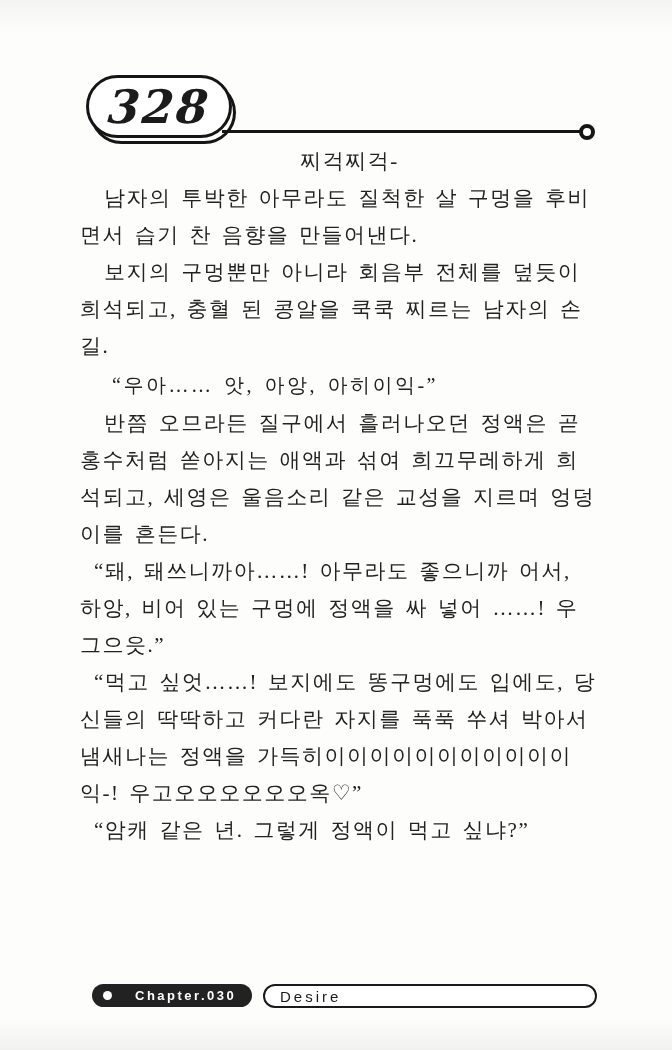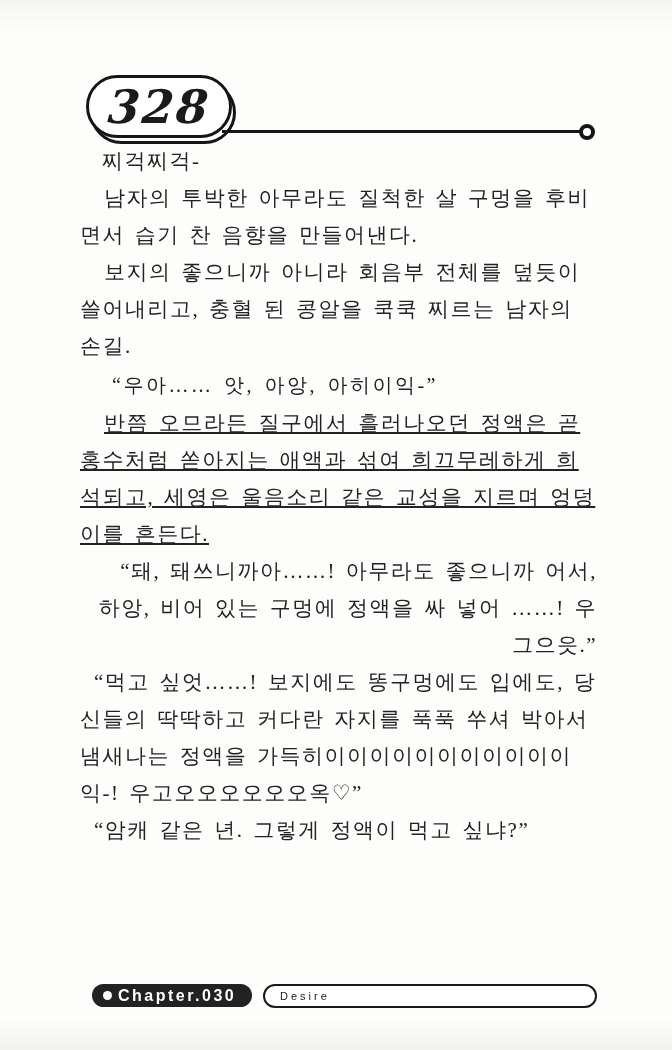--- a/index.html
+++ b/index.html
@@ -52,78 +52,78 @@
   .content{
     position:absolute;left:80px;top:143px;width:517px;
     font-size:21px;line-height:37px;
     letter-spacing:1.5px;word-spacing:3px;
     color:#222;
     text-align:left;
   }
   .content p{margin:0;}
   .ind{text-indent:24px;}
   .dlg{text-indent:14px;}
-  .sfx{text-indent:22px;}
+  .sfx{text-indent:22px;text-align:center;}
   .quote-line{
     font-size:20px;letter-spacing:2.5px;line-height:40px;
     text-indent:32px;
   }
   .mt-a{margin-top:40px;}
   .mt-b{margin-top:4px;}
   .mt-c{margin-top:28px;}
-  .mt-d{margin-top:46px;text-decoration:underline;}
-  .mt-e{margin-top:38px;text-align:right;}
+  .mt-d{margin-top:46px;}
+  .mt-e{margin-top:38px;}
 
   
   .footer{position:absolute;left:0;top:984px;width:672px;height:24px;}
   .chapter-pill{
     position:absolute;left:92px;top:0;
     width:160px;height:23px;
     background:#222;border-radius:12px;
     display:flex;align-items:center;
     font-family:"Liberation Sans","DejaVu Sans",sans-serif;
   }
   .chapter-pill .dot{
     width:9px;height:9px;border-radius:50%;
     background:#fff;margin-left:11px;flex:0 0 auto;
   }
   .chapter-pill .label{
-    color:#fff;font-size:16px;font-weight:700;
-    letter-spacing:2.5px;margin-left:6px;white-space:nowrap;
+    color:#fff;font-size:13px;font-weight:700;
+    letter-spacing:2.5px;margin-left:23px;white-space:nowrap;
   }
   .series-pill{
     position:absolute;left:263px;top:0;
     width:330px;height:20px;
     background:#fff;border:2px solid #1a1a1a;border-radius:12px;
     display:flex;align-items:center;
     font-family:"Liberation Sans","DejaVu Sans",sans-serif;
   }
   .series-pill .label{
-    color:#1a1a1a;font-size:11px;font-weight:500;
+    color:#1a1a1a;font-size:15px;font-weight:500;
     letter-spacing:3px;margin-left:15px;white-space:nowrap;
   }
 </style>
 </head>
 <body>
 
 <div class="page">
 
   <div>
     <div class="badge-shadow"></div>
     <div class="badge">
       <span>328</span>
     </div>
     <div class="header-rule"></div>
     <div class="header-ring"></div>
   </div>
 
   <main class="content">
     <p class="sfx">찌걱찌걱-</p>
     <p class="ind mt-a">남자의 투박한 아무라도 질척한 살 구멍을 후비면서 습기 찬 음향을 만들어낸다.</p>
-    <p class="ind mt-b">보지의 좋으니까 아니라 회음부 전체를 덮듯이 쓸어내리고, 충혈 된 콩알을 쿡쿡 찌르는 남자의 손길.</p>
+    <p class="ind mt-b">보지의 구멍뿐만 아니라 회음부 전체를 덮듯이 희석되고, 충혈 된 콩알을 쿡쿡 찌르는 남자의 손길.</p>
     <p class="quote-line mt-c">“우아…… 앗, 아앙, 아히이익-”</p>
     <p class="ind mt-d">반쯤 오므라든 질구에서 흘러나오던 정액은 곧 홍수처럼 쏟아지는 애액과 섞여 희끄무레하게 희석되고, 세영은 울음소리 같은 교성을 지르며 엉덩이를 흔든다.</p>
     <p class="dlg mt-e">“돼, 돼쓰니까아……! 아무라도 좋으니까 어서, 하앙, 비어 있는 구멍에 정액을 싸 넣어 ……! 우그으읏.”</p>
     <p class="dlg">“먹고 싶엇……! 보지에도 똥구멍에도 입에도, 당신들의 딱딱하고 커다란 자지를 푹푹 쑤셔 박아서 냄새나는 정액을 가득히이이이이이이이이이이이익-! 우고오오오오오오옥♡”</p>
     <p class="dlg">“암캐 같은 년. 그렇게 정액이 먹고 싶냐?”</p>
   </main>
 
   <div class="footer">
     <div class="chapter-pill">
       <span class="dot"></span>

